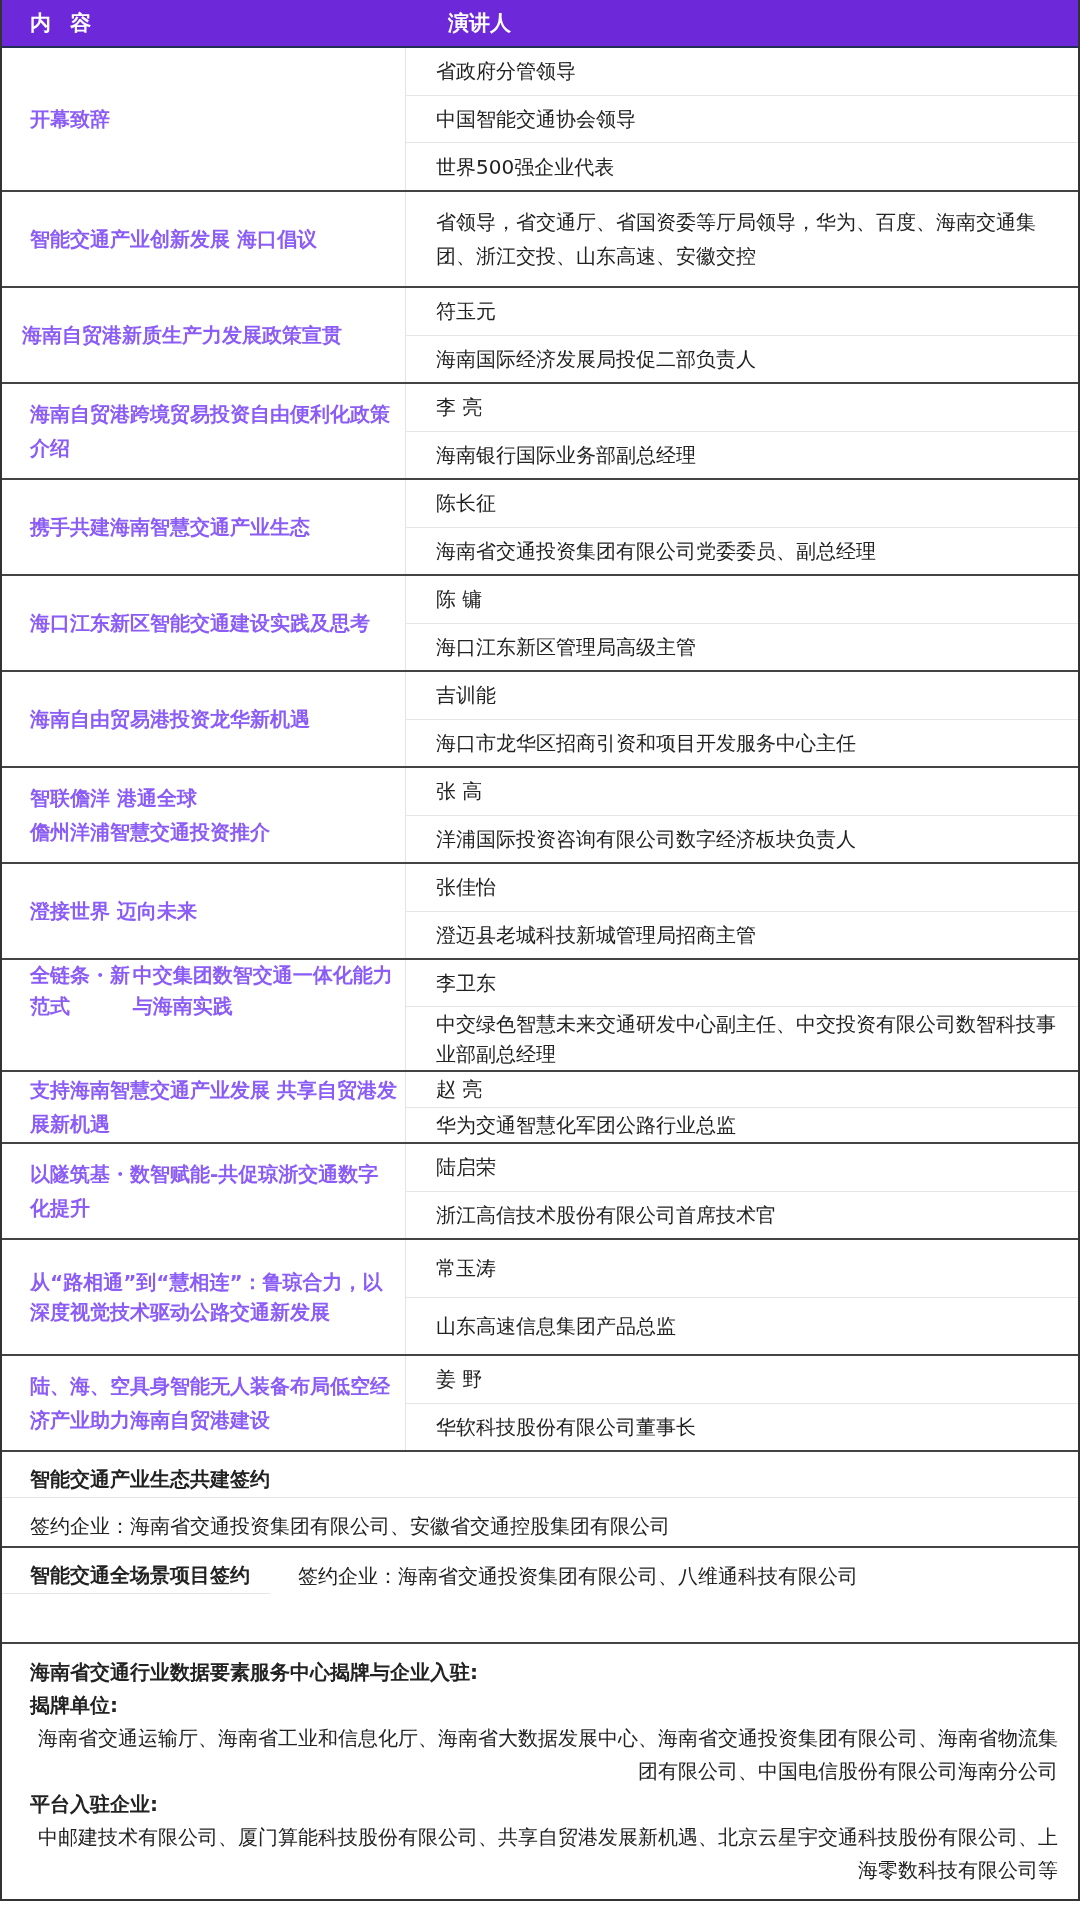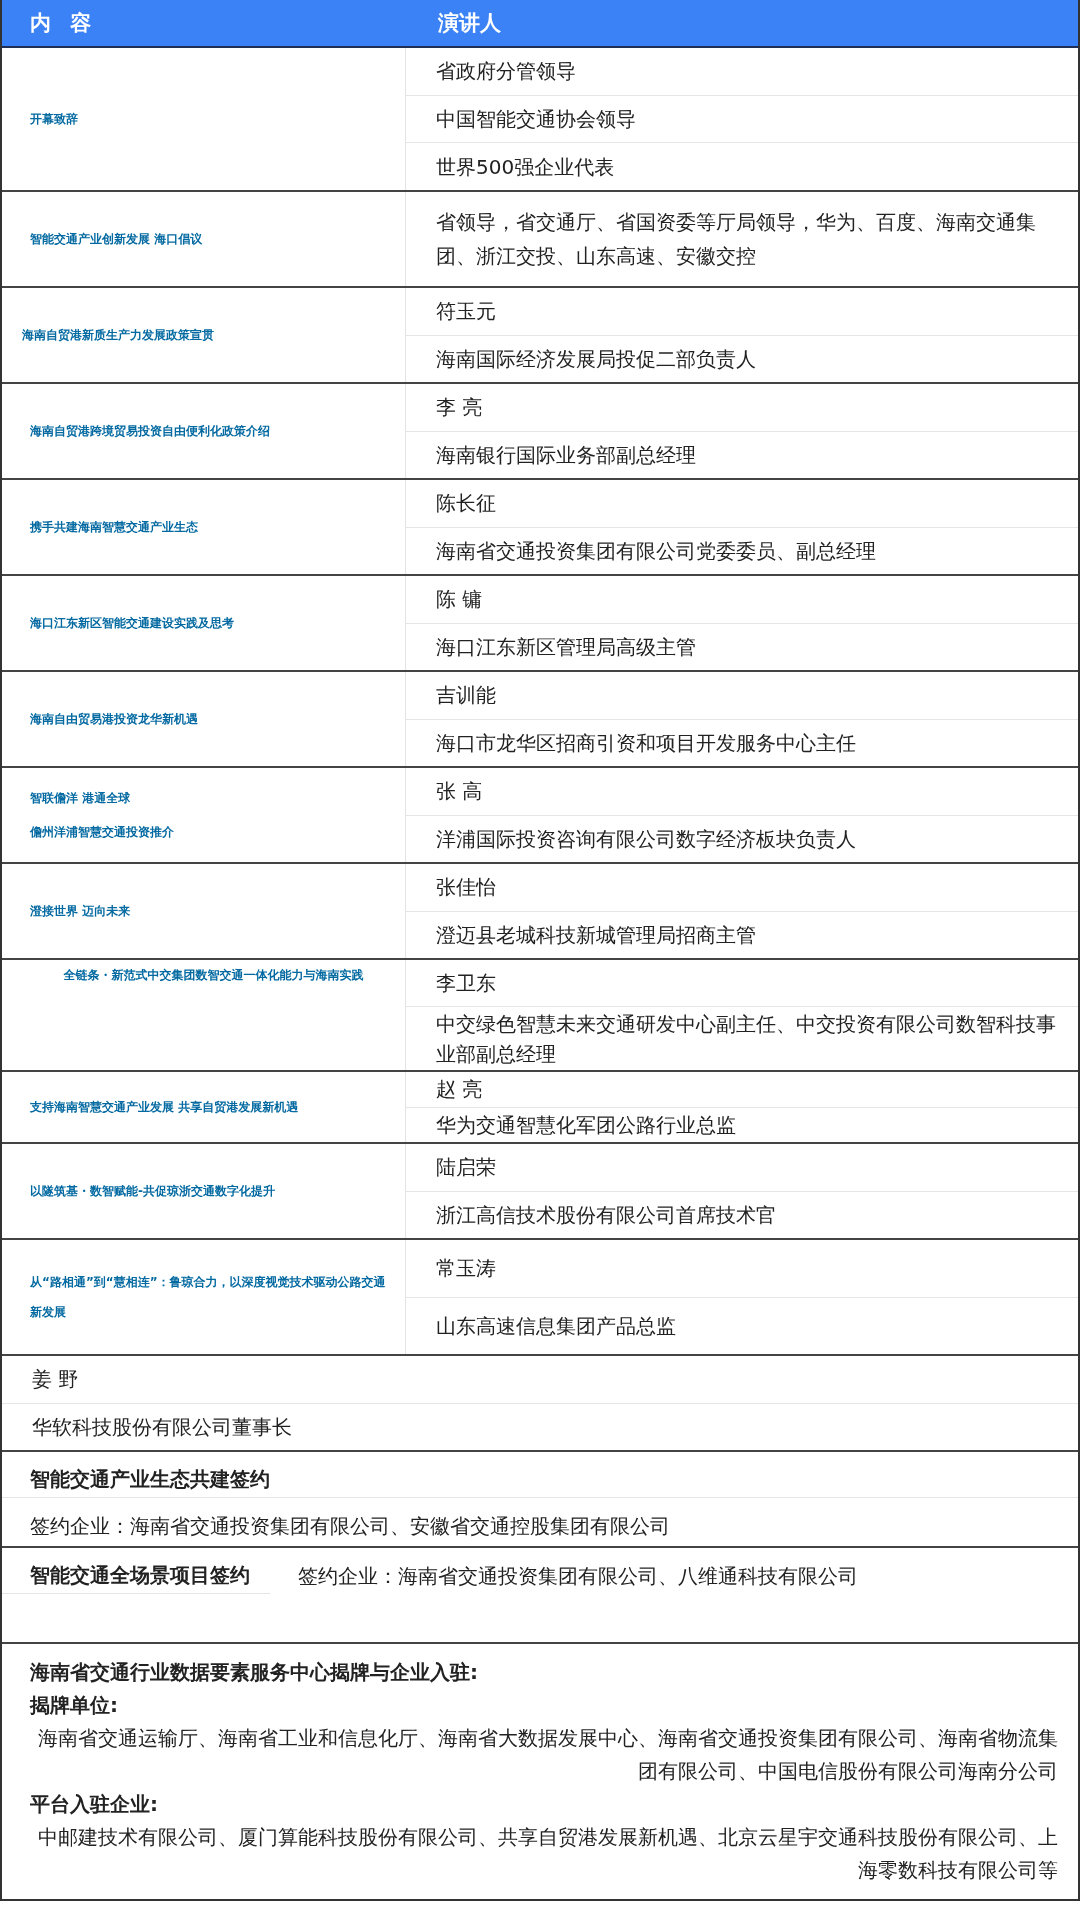--- a/index.html
+++ b/index.html
@@ -1,23 +1,23 @@
 <!DOCTYPE html>
 <html><head>
 <meta charset="utf-8">
 <style>
   html, body { margin: 0; padding: 0; background: #ffffff; }
   body { width: 1080px; height: 1925px; overflow: hidden; font-family: "DejaVu Sans", "Liberation Sans", sans-serif; color: #222; }
   .table { position: relative; width: 1080px; box-sizing: border-box; border-left: 2px solid #333; border-right: 2px solid #333; border-bottom: 2px solid #333; }
-  .header { height: 48px; background: #3b82f6; display: flex; align-items: center; color: #fff; font-weight: bold; font-size: 21px; border-bottom: 2px solid #1f2f55; box-sizing: border-box; }
+  .header { height: 48px; background: #6d28d9; display: flex; align-items: center; color: #fff; font-weight: bold; font-size: 21px; border-bottom: 2px solid #1f2f55; box-sizing: border-box; gap: 10px; }
   .header .c1 { width: 404px; padding-left: 28px; box-sizing: border-box; letter-spacing: 6px; }
   .header .c2 { padding-left: 32px; }
   .row { display: flex; border-bottom: 2px solid #444; box-sizing: border-box; }
   .row:last-child { border-bottom: none; }
-  .topic { width: 404px; flex: 0 0 404px; box-sizing: border-box; border-right: 1px solid #e3e3e3; display: flex; align-items: center; padding: 0 8px 0 28px; font-weight: bold; font-size: 12px; line-height: 34px; color: #0369a1; }
+  .topic { width: 404px; flex: 0 0 404px; box-sizing: border-box; border-right: 1px solid #e3e3e3; display: flex; align-items: center; padding: 0 8px 0 28px; font-weight: bold; font-size: 20px; line-height: 34px; color: #8b5cf6; }
   .topic.tight { padding-left: 20px; }
   .speakers { flex: 1; display: flex; flex-direction: column; }
   .sub { flex: 1; display: flex; align-items: center; padding: 0 20px 0 30px; font-size: 20px; line-height: 34px; color: #222; border-bottom: 1px solid #e6e6e6; }
   .sub:last-child { border-bottom: none; }
   .full { display: block; padding: 8px 20px 0 28px; font-size: 20px; line-height: 34px; color: #222; }
   .full.title { font-weight: bold; height: 46px; display: flex; align-items: center; border-bottom: 1px solid #e6e6e6; box-sizing: border-box; }
   .full.detail { height: 48px; display: flex; align-items: center; box-sizing: border-box; }
   .block { padding: 12px 20px 10px 28px; font-size: 20px; line-height: 33px; }
   .block .b { font-weight: bold; display: block; }
   .block .t { display: block; text-align: right; }
@@ -135,20 +135,21 @@
 
   <div class="row" style="height:116px">
     <div class="topic" style="line-height:30px">从“路相通”到“慧相连”：鲁琼合力，以深度视觉技术驱动公路交通新发展</div>
     <div class="speakers">
       <div class="sub">常玉涛</div>
       <div class="sub">山东高速信息集团产品总监</div>
     </div>
   </div>
 
   <div class="row" style="height:96px">
+    <div class="topic">陆、海、空具身智能无人装备布局低空经济产业助力海南自贸港建设</div>
     <div class="speakers">
       <div class="sub">姜 野</div>
       <div class="sub">华软科技股份有限公司董事长</div>
     </div>
   </div>
 
   <div class="row" style="flex-direction:column;height:96px">
     <div class="full title">智能交通产业生态共建签约</div>
     <div class="full detail">签约企业：海南省交通投资集团有限公司、安徽省交通控股集团有限公司</div>
   </div>

